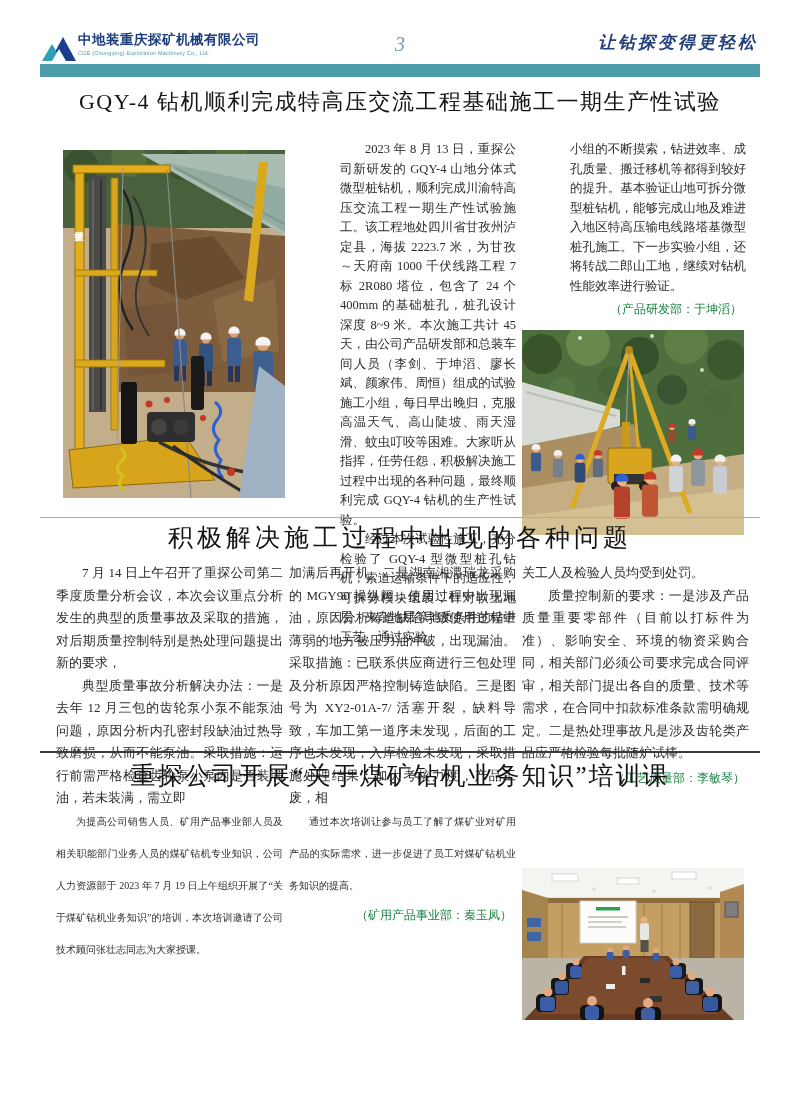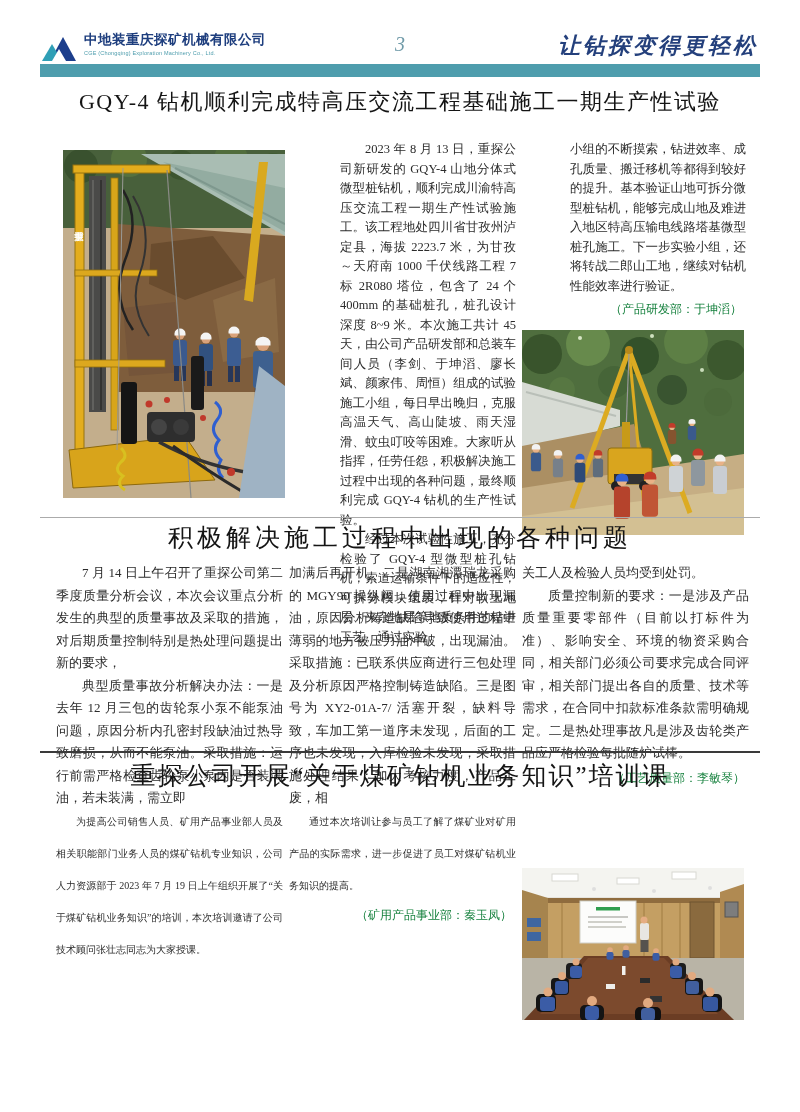--- a/index.html
+++ b/index.html
@@ -2,29 +2,29 @@
 <html><head>
 <meta charset="utf-8">
 <style>
   html,body{margin:0;padding:0;background:#ffffff;}
   .page{
     position:relative;width:800px;height:1112px;background:#ffffff;overflow:hidden;
     font-family:"Liberation Serif","DejaVu Serif",serif;color:#2b2b2b;
   }
   
   .masthead{position:absolute;left:40px;right:40px;top:33px;height:32px;}
-  .logo{position:absolute;left:0;top:0;display:flex;align-items:flex-start;gap:6px;}
+  .logo{position:absolute;left:0;top:0;display:flex;align-items:flex-start;}
   .logo-text{display:flex;flex-direction:column;line-height:1.1;}
   .company-cn{font-family:"Liberation Sans","DejaVu Sans",sans-serif;font-weight:bold;
     font-size:13.5px;color:#1e3e7e;letter-spacing:0.5px;}
   .company-en{font-family:"Liberation Sans","DejaVu Sans",sans-serif;font-size:5.5px;
     color:#4e9dad;margin-top:2px;letter-spacing:0.2px;}
   .pagenum{position:absolute;left:0;right:0;top:0;text-align:center;font-size:20px;
     font-style:italic;color:#6f9aa8;}
-  .slogan{position:absolute;right:2px;top:-2px;font-size:22px;font-weight:bold;
+  .slogan{position:absolute;right:2px;top:-2px;font-size:17px;font-weight:bold;
     font-style:italic;color:#24407c;letter-spacing:3px;}
   .teal-bar{position:absolute;left:40px;width:720px;top:64px;height:13px;background:#4e9dad;}
 
   
   .headline{position:absolute;left:0;right:0;text-align:center;color:#141414;font-weight:normal;}
   .title1{top:87px;font-size:22px;letter-spacing:1.5px;}
   .title2{top:521px;font-size:25px;letter-spacing:4px;}
   .title3{top:759px;font-size:25px;letter-spacing:2px;}
 
   

